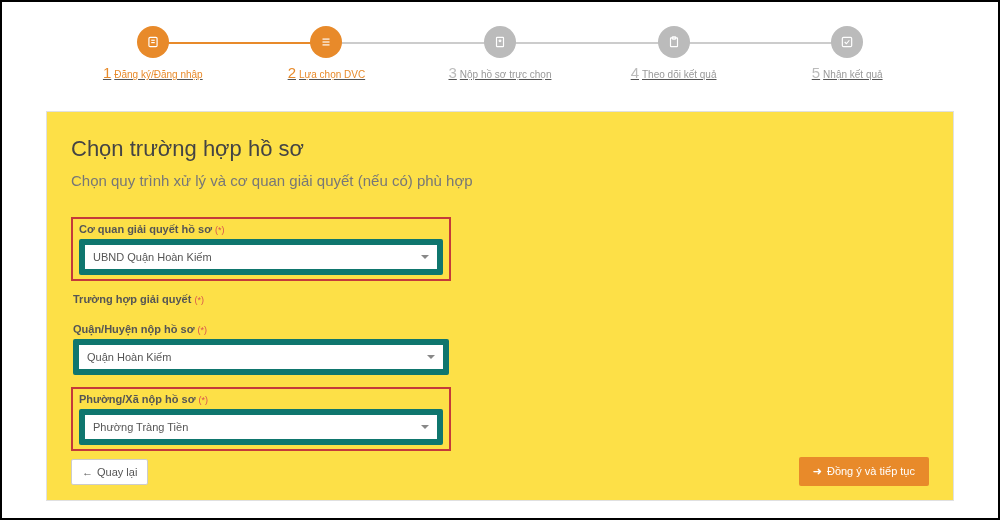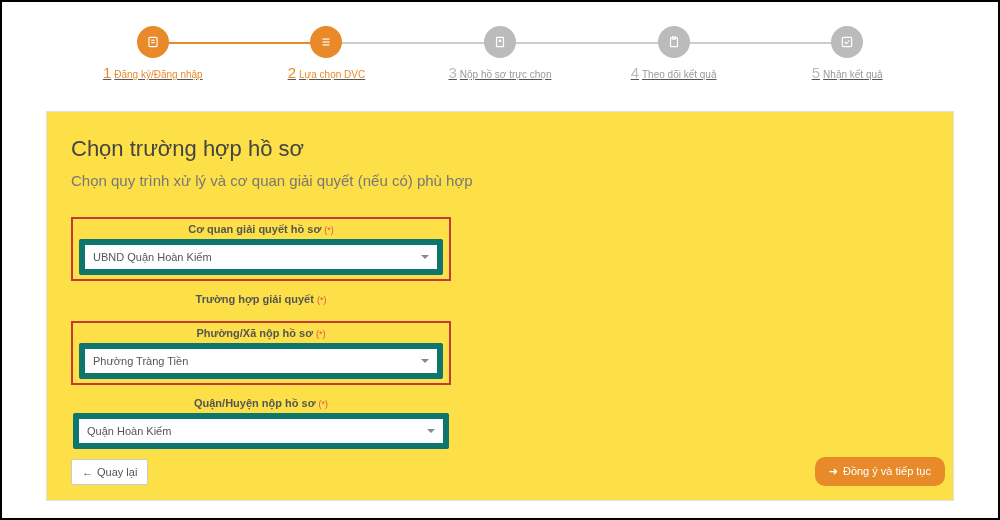--- a/index.html
+++ b/index.html
@@ -77,21 +77,20 @@
     }
     .panel-desc {
       font-size: 15px;
       color: #777;
       margin-bottom: 28px;
     }
     .field-group {
       margin-bottom: 10px;
       width: 380px;
       padding: 2px;
-      text-align: center;
     }
     .field-group.highlighted {
       border: 2px solid #c43a3a;
       padding: 4px 6px;
     }
     .field-label {
       font-size: 11px;
       font-weight: 700;
       color: #555;
       margin-bottom: 4px;
@@ -114,42 +113,42 @@
     .select .caret {
       width: 0; height: 0;
       border-left: 4px solid transparent;
       border-right: 4px solid transparent;
       border-top: 4px solid #888;
     }
     .actions {
       position: absolute;
       bottom: 14px;
       left: 24px;
-      right: 8px;
+      right: 24px;
       display: flex;
       justify-content: space-between;
       align-items: center;
     }
     .btn-back {
       border: 1px solid #ccc;
       background: #fff;
       padding: 6px 10px;
       font-size: 11px;
       cursor: pointer;
       color: #555;
       border-radius: 2px;
     }
     .btn-next {
       background: #e88a2a;
       color: #fff;
       border: none;
       padding: 8px 14px;
       font-size: 11px;
       cursor: pointer;
-      border-radius: 10px;
+      border-radius: 2px;
     }
     .btn-back .arrow { margin-right: 4px; }
     .btn-next .arrow { margin-right: 5px; }
     svg { display: block; }
   </style>
 </head>
 <body>
 
 <div class="stepper">
   <div class="step active">
@@ -220,38 +219,38 @@
     </div>
   </div>
 
   <div class="field-group">
     <label class="field-label">
       <span>Trường hợp giải quyết</span>
       <span class="req">(*)</span>
     </label>
   </div>
 
+  <div class="field-group">
+    <label class="field-label">
+      <span>Quận/Huyện nộp hồ sơ</span>
+      <span class="req">(*)</span>
+    </label>
+    <div class="select">
+      <span>Quận Hoàn Kiếm</span>
+      <span class="caret"></span>
+    </div>
+  </div>
+
   <div class="field-group highlighted">
     <label class="field-label">
       <span>Phường/Xã nộp hồ sơ</span>
       <span class="req">(*)</span>
     </label>
     <div class="select">
       <span>Phường Tràng Tiền</span>
-      <span class="caret"></span>
-    </div>
-  </div>
-
-  <div class="field-group">
-    <label class="field-label">
-      <span>Quận/Huyện nộp hồ sơ</span>
-      <span class="req">(*)</span>
-    </label>
-    <div class="select">
-      <span>Quận Hoàn Kiếm</span>
       <span class="caret"></span>
     </div>
   </div>
 
   <div class="actions">
     <button class="btn-back">
       <span class="arrow">←</span><span>Quay lại</span>
     </button>
     <button class="btn-next">
       <span class="arrow">➜</span><span>Đồng ý và tiếp tục</span>

